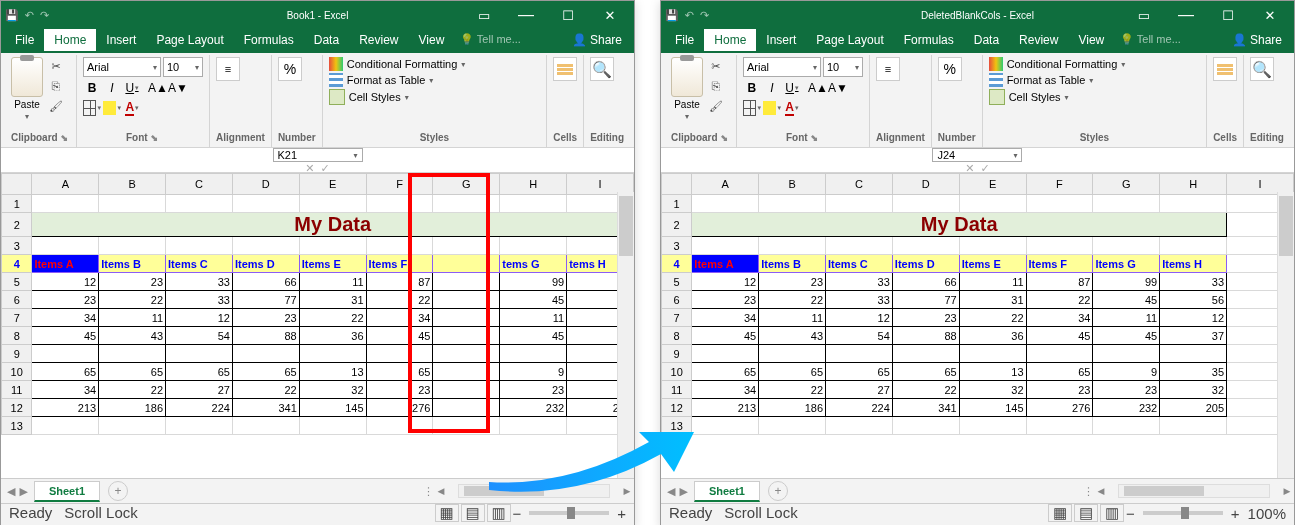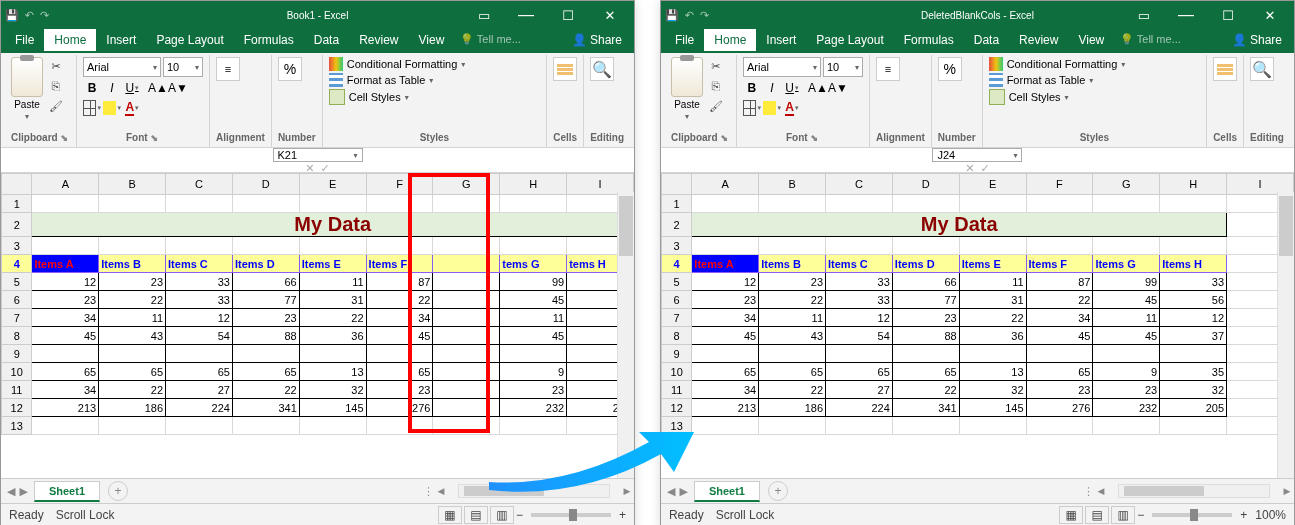--- a/index.html
+++ b/index.html
@@ -137,21 +137,21 @@
 .data-row td{border:1px solid #000; font-family:Arial;}
 .plain-row td{border:1px solid #d9d9d9;}
 .red-box{position:absolute; border:4px solid #ff0000; pointer-events:none;}
 .sheet-tabs{height:24px; border-top:1px solid #ccc; display:flex; align-items:center; background:#f3f3f3; font-size:11px;}
 .sheet-nav{padding:0 6px; color:#888; display:flex; gap:4px;}
 .sheet-tab{padding:3px 14px; background:#fff; border:1px solid #ccc; border-bottom:2px solid #107C41; color:#107C41; font-weight:bold;}
 .sheet-add{width:18px; height:18px; border:1px solid #ccc; border-radius:50%; display:flex; align-items:center; justify-content:center; margin-left:8px; font-size:12px; color:#888;}
 .hscroll-track{flex:1; margin:0 10px; height:12px; background:#f0f0f0; border:1px solid #ddd; display:flex; align-items:center;}
 .hscroll-thumb{height:10px; width:80px; background:#ccc; margin-left:5px;}
 .hscroll-arrow{width:14px; height:14px; display:flex; align-items:center; justify-content:center; color:#888; font-size:9px;}
-.statusbar{height:22px; background:#f3f3f3; border-top:1px solid #ccc; display:flex; align-items:center; padding:0 8px; font-size:12px; color:#444;}
+.statusbar{height:22px; background:#f3f3f3; border-top:1px solid #ccc; display:flex; align-items:flex-start; padding:0 8px; font-size:15px; color:#444;}
 .sb-views{margin-left:auto; display:flex; gap:2px; align-items:center;}
 .sb-view-btn{width:22px; height:16px; border:1px solid #ccc; display:flex; align-items:center; justify-content:center;}
 .zoom-slider{width:80px; height:4px; background:#ccc; margin:0 6px; position:relative;}
 .zoom-slider::after{content:""; position:absolute; width:8px; height:12px; background:#888; top:-4px; left:38px;}
 .vscroll{position:absolute; right:0; top:19px; bottom:0; width:16px; background:#f0f0f0; border-left:1px solid #ddd;}
 .vscroll-thumb{width:14px; height:60px; background:#ccc; margin:4px auto;}
 .arrow{
   position: absolute;
   left: 479px;
   top: 412px;

